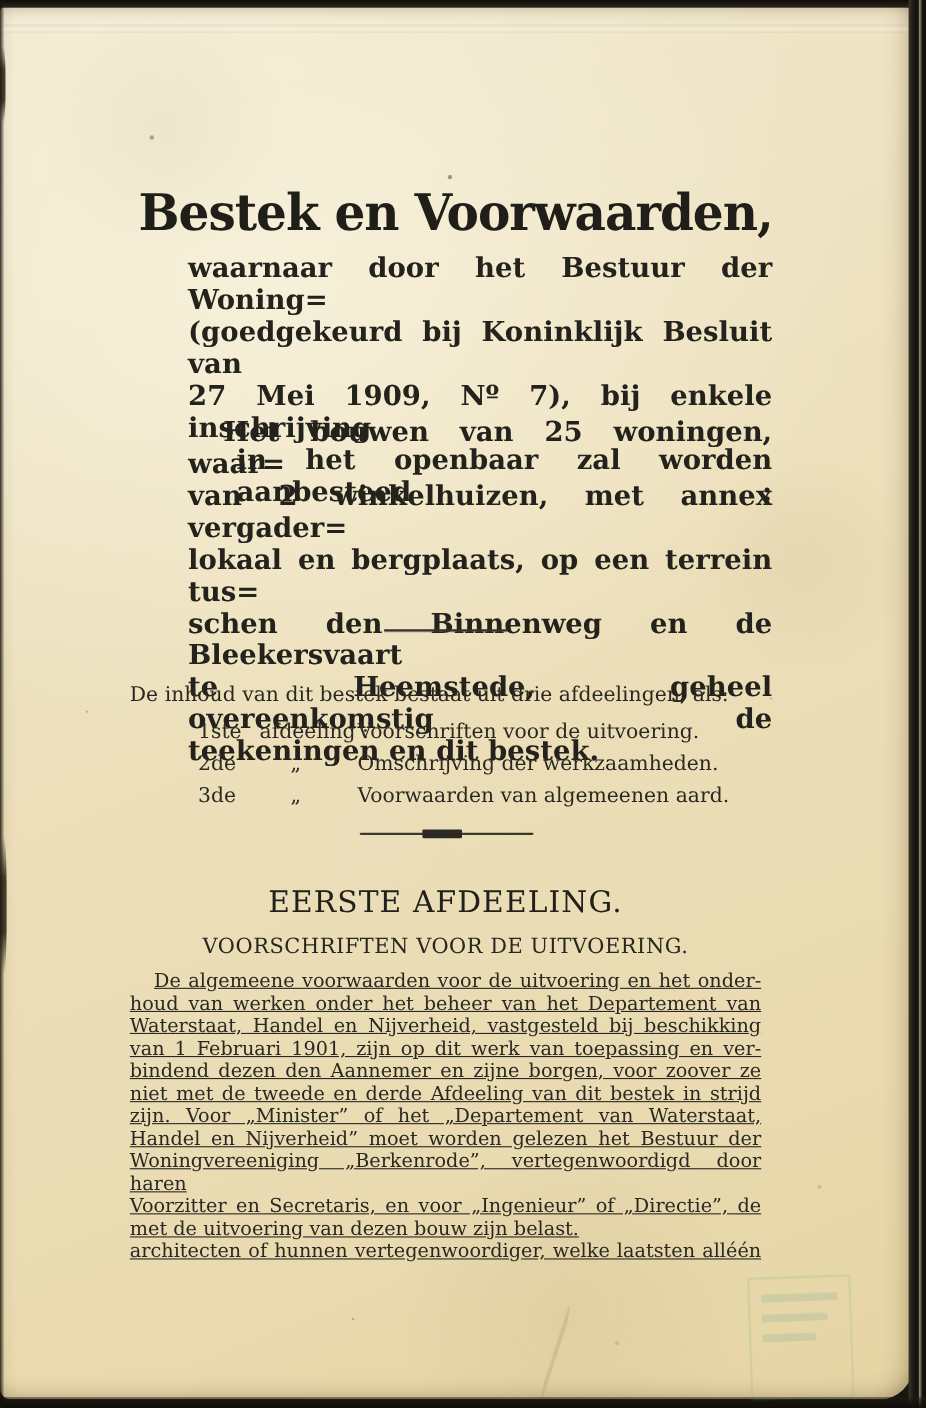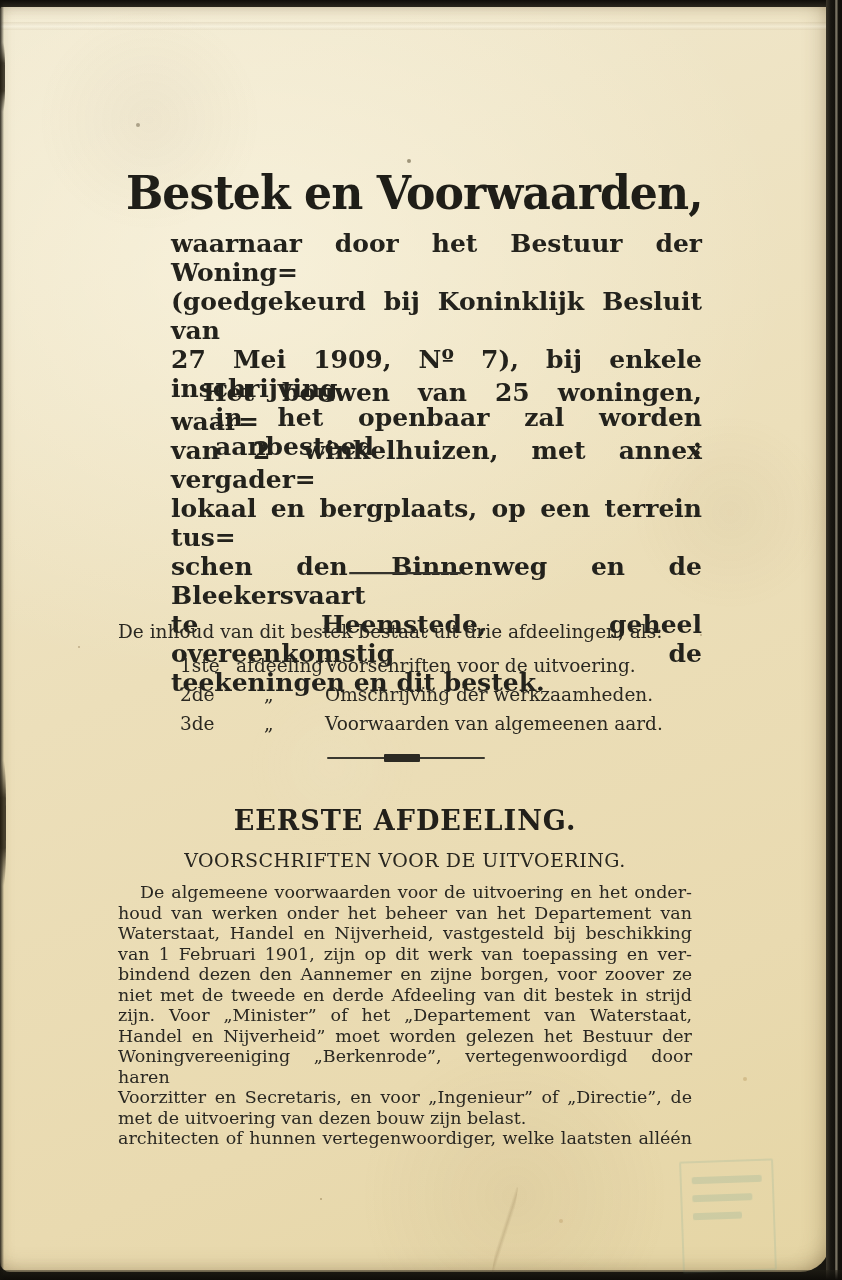--- a/index.html
+++ b/index.html
@@ -82,29 +82,29 @@
   .contents{position:absolute;left:118px;top:614px;width:576px;font-size:18.5px;color:#2a2821;}
   .contents-intro{line-height:24px;}
   .toc-rows{position:relative;margin-top:11px;}
   .toc-row{position:relative;height:29px;}
   .toc-ord{position:absolute;left:62px;}
   .toc-mid{position:absolute;left:118px;}
   .toc-row.ditto .toc-mid{left:146px;}
   .toc-text{position:absolute;left:207px;}
   .sec-heading{
     position:absolute;left:118px;top:799px;width:574px;text-align:center;
-    font-weight:bold;font-size:27px;letter-spacing:1px;color:#22201a;
+    font-weight:normal;font-size:27px;letter-spacing:1px;color:#22201a;
   }
   .sec-subheading{
     position:absolute;left:118px;top:843px;width:574px;text-align:center;
     font-size:19px;letter-spacing:0.5px;color:#28261f;
   }
   .body-block{
     position:absolute;left:118px;top:876px;width:574px;
-    font-size:17.5px;line-height:20.5px;color:#2a2822;
+    font-size:17.5px;line-height:20.5px;color:#2a2822;text-decoration:underline;
   }
   .body-block .tline:first-child{text-indent:22px;}
   
   .stamp{
     position:absolute;left:681px;top:1154px;width:94px;height:112px;
     border:2px solid rgba(146,178,152,0.45);border-radius:2px;
     transform:rotate(-2deg);opacity:0.55;filter:blur(0.4px);
     box-sizing:border-box;padding:14px 10px;
   }
   .stamp-line{height:7px;margin-bottom:11px;background:rgba(140,176,150,0.50);border-radius:2px;}

